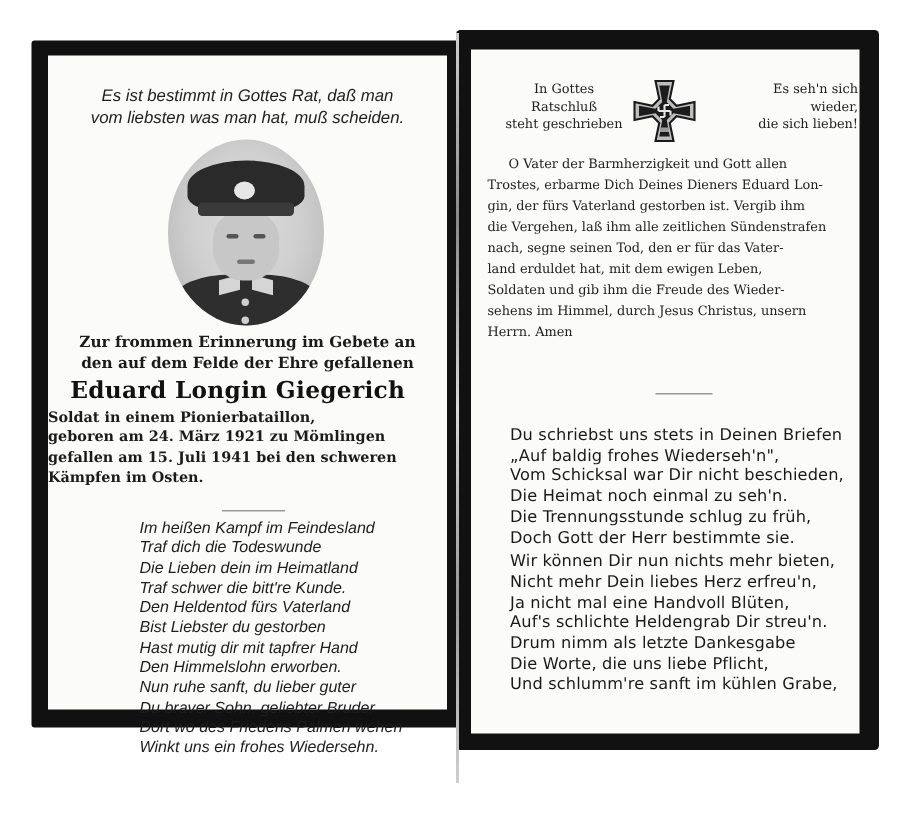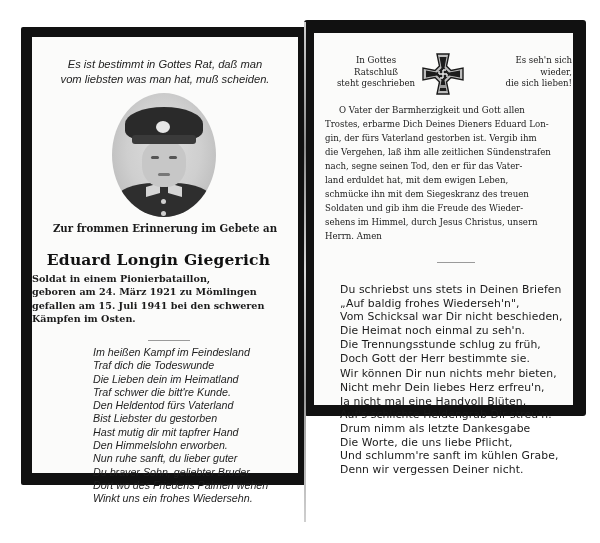--- a/index.html
+++ b/index.html
@@ -4,21 +4,21 @@
 <style>
   html, body { margin:0; padding:0; }
   body {
     width:600px; height:543px; background:#ffffff; position:relative; overflow:hidden;
     font-family:"DejaVu Serif", serif; color:#1a1a1a;
   }
   .card {
     position:absolute; background:#111; box-sizing:border-box;
   }
   .card-left { left:21px; top:27px; width:285px; height:458px; border-radius:2px; }
-  .card-right { left:304px; top:20px; width:282px; height:396px; border-radius:3px; }
+  .card-right { left:304px; top:20px; width:282px; height:480px; border-radius:3px; }
   .inner {
     position:absolute; background:#fbfbfa; box-sizing:border-box;
   }
   .card-left .inner { left:11px; top:10px; right:8px; bottom:12px; }
   .card-right .inner { left:10px; top:13px; right:13px; bottom:11px; }
   .fold {
     position:absolute; left:304px; top:22px; width:2px; height:500px;
     background:linear-gradient(#cfcfcf,#8a8a8a,#d8d8d8,#9a9a9a,#cfcfcf);
   }
 
@@ -123,20 +123,21 @@
       <div class="eye l"></div>
       <div class="eye r"></div>
       <div class="mouth"></div>
       <div class="cap-top"></div>
       <div class="cap-band"></div>
       <div class="badge"></div>
     </div>
 
     <div class="dedication">
       <span class="line">Zur frommen Erinnerung im Gebete an</span>
+      <span class="line">den auf dem Felde der Ehre gefallenen</span>
     </div>
 
     <div class="name">Eduard Longin Giegerich</div>
 
     <div class="bio">
       <span class="line">Soldat in einem Pionierbataillon,</span>
       <span class="line">geboren am 24. März 1921 zu Mömlingen</span>
       <span class="line">gefallen am 15. Juli 1941 bei den schweren</span>
       <span class="line">Kämpfen im Osten.</span>
     </div>
@@ -183,21 +184,20 @@
       <span class="line">die sich lieben!</span>
     </div>
 
     <div class="prayer">
       <span class="line" style="padding-left:14px">O Vater der Barmherzigkeit und Gott allen</span>
       <span class="line">Trostes, erbarme Dich Deines Dieners Eduard Lon-</span>
       <span class="line">gin, der fürs Vaterland gestorben ist. Vergib ihm</span>
       <span class="line">die Vergehen, laß ihm alle zeitlichen Sündenstrafen</span>
       <span class="line">nach, segne seinen Tod, den er für das Vater-</span>
       <span class="line">land erduldet hat, mit dem ewigen Leben,</span>
-      <span class="line">schmücke ihn mit dem Siegeskranz des treuen</span>
       <span class="line">Soldaten und gib ihm die Freude des Wieder-</span>
       <span class="line">sehens im Himmel, durch Jesus Christus, unsern</span>
       <span class="line">Herrn. Amen</span>
     </div>
 
     <div class="rule"></div>
 
     <div class="poem-right">
       <span class="line">Du schriebst uns stets in Deinen Briefen</span>
       <span class="line">„Auf baldig frohes Wiederseh'n",</span>
@@ -205,18 +205,17 @@
       <span class="line">Die Heimat noch einmal zu seh'n.</span>
       <span class="line">Die Trennungsstunde schlug zu früh,</span>
       <span class="line" style="margin-bottom:2px">Doch Gott der Herr bestimmte sie.</span>
       <span class="line">Wir können Dir nun nichts mehr bieten,</span>
       <span class="line">Nicht mehr Dein liebes Herz erfreu'n,</span>
       <span class="line">Ja nicht mal eine Handvoll Blüten,</span>
       <span class="line">Auf's schlichte Heldengrab Dir streu'n.</span>
       <span class="line">Drum nimm als letzte Dankesgabe</span>
       <span class="line">Die Worte, die uns liebe Pflicht,</span>
       <span class="line">Und schlumm're sanft im kühlen Grabe,</span>
-      <span class="line">Denn wir vergessen Deiner nicht.</span>
     </div>
   </div>
 </div>
 
 <div class="fold"></div>
 
 </body></html>

